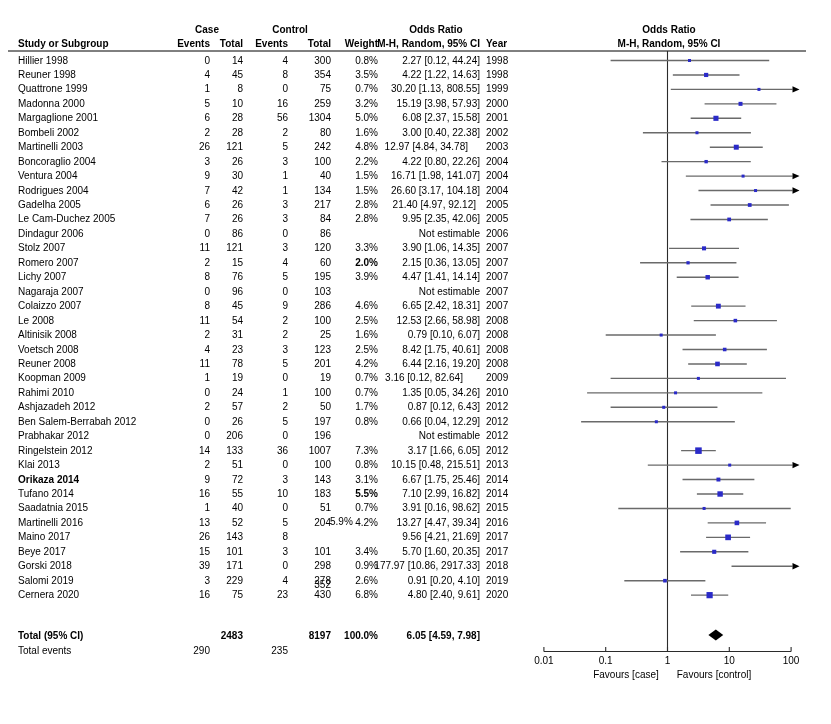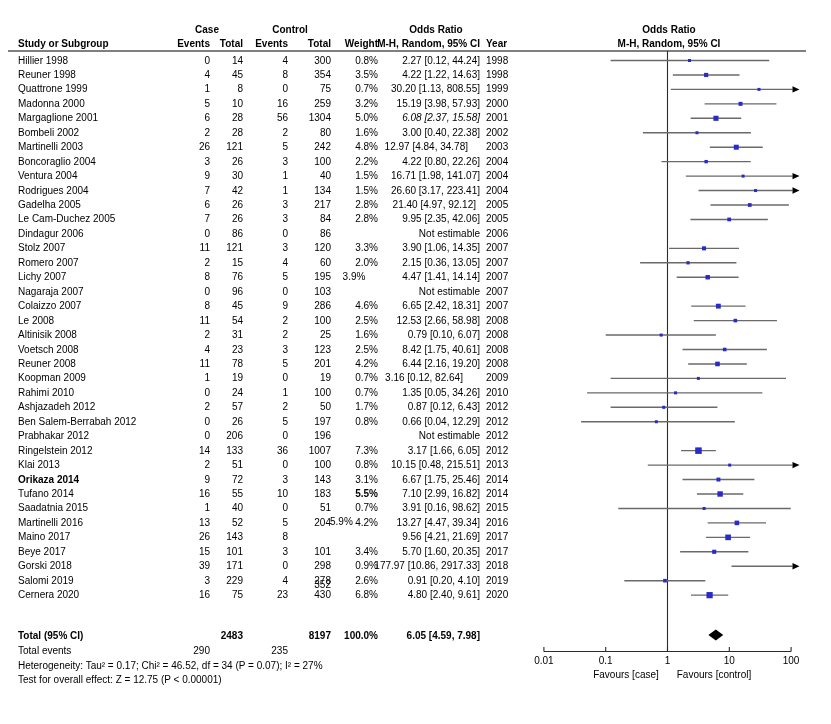--- a/index.html
+++ b/index.html
@@ -73,21 +73,21 @@
         <span style="left: 368px; top: 97.85px; width: 112px; text-align: right;">15.19 [3.98, 57.93]</span>
         <span style="left: 486px; top: 97.85px; width: 40px; text-align: left;">2000</span>
       </div>
       <div class="row">
         <span style="left: 18px; top: 112.3px; width: 140px; text-align: left;">Margaglione 2001</span>
         <span style="left: 150px; top: 112.3px; width: 60px; text-align: right;">6</span>
         <span style="left: 198px; top: 112.3px; width: 45px; text-align: right;">28</span>
         <span style="left: 233px; top: 112.3px; width: 55px; text-align: right;">56</span>
         <span style="left: 283px; top: 112.3px; width: 48px; text-align: right;">1304</span>
         <span style="left: 330px; top: 112.3px; width: 48px; text-align: right;">5.0%</span>
-        <span style="left: 368px; top: 112.3px; width: 112px; text-align: right; font-style: italic;">6.08 [2.37, 15.58]</span>
+        <span style="left: 368px; top: 112.3px; width: 112px; text-align: right;">6.08 [2.37, 15.58]</span>
         <span style="left: 486px; top: 112.3px; width: 40px; text-align: left;">2001</span>
       </div>
       <div class="row">
         <span style="left: 18px; top: 126.75px; width: 140px; text-align: left;">Bombeli 2002</span>
         <span style="left: 150px; top: 126.75px; width: 60px; text-align: right;">2</span>
         <span style="left: 198px; top: 126.75px; width: 45px; text-align: right;">28</span>
         <span style="left: 233px; top: 126.75px; width: 55px; text-align: right;">2</span>
         <span style="left: 283px; top: 126.75px; width: 48px; text-align: right;">80</span>
         <span style="left: 330px; top: 126.75px; width: 48px; text-align: right;">1.6%</span>
         <span style="left: 368px; top: 126.75px; width: 112px; text-align: right;">3.00 [0.40, 22.38]</span>
@@ -123,21 +123,21 @@
         <span style="left: 368px; top: 170.1px; width: 112px; text-align: right;">16.71 [1.98, 141.07]</span>
         <span style="left: 486px; top: 170.1px; width: 40px; text-align: left;">2004</span>
       </div>
       <div class="row">
         <span style="left: 18px; top: 184.55px; width: 140px; text-align: left;">Rodrigues 2004</span>
         <span style="left: 150px; top: 184.55px; width: 60px; text-align: right;">7</span>
         <span style="left: 198px; top: 184.55px; width: 45px; text-align: right;">42</span>
         <span style="left: 233px; top: 184.55px; width: 55px; text-align: right;">1</span>
         <span style="left: 283px; top: 184.55px; width: 48px; text-align: right;">134</span>
         <span style="left: 330px; top: 184.55px; width: 48px; text-align: right;">1.5%</span>
-        <span style="left: 368px; top: 184.55px; width: 112px; text-align: right;">26.60 [3.17, 223.41]</span>
+        <span style="left: 368px; top: 184.55px; width: 112px; text-align: right;">26.60 [3.17, 104.18]</span>
         <span style="left: 486px; top: 184.55px; width: 40px; text-align: left;">2004</span>
       </div>
       <div class="row">
         <span style="left: 18px; top: 199px; width: 140px; text-align: left;">Gadelha 2005</span>
         <span style="left: 150px; top: 199px; width: 60px; text-align: right;">6</span>
         <span style="left: 198px; top: 199px; width: 45px; text-align: right;">26</span>
         <span style="left: 233px; top: 199px; width: 55px; text-align: right;">3</span>
         <span style="left: 283px; top: 199px; width: 48px; text-align: right;">217</span>
         <span style="left: 330px; top: 199px; width: 48px; text-align: right;">2.8%</span>
         <span style="left: 368px; top: 199px; width: 108px; text-align: right;">21.40 [4.97, 92.12]</span>
@@ -172,31 +172,31 @@
         <span style="left: 330px; top: 242.35px; width: 48px; text-align: right;">3.3%</span>
         <span style="left: 368px; top: 242.35px; width: 112px; text-align: right;">3.90 [1.06, 14.35]</span>
         <span style="left: 486px; top: 242.35px; width: 40px; text-align: left;">2007</span>
       </div>
       <div class="row">
         <span style="left: 18px; top: 256.8px; width: 140px; text-align: left;">Romero 2007</span>
         <span style="left: 150px; top: 256.8px; width: 60px; text-align: right;">2</span>
         <span style="left: 198px; top: 256.8px; width: 45px; text-align: right;">15</span>
         <span style="left: 233px; top: 256.8px; width: 55px; text-align: right;">4</span>
         <span style="left: 283px; top: 256.8px; width: 48px; text-align: right;">60</span>
-        <span style="left: 330px; top: 256.8px; width: 48px; text-align: right;">2.0%</span>
+        <span style="left: 330px; top: 256.8px; width: 48px; text-align: right; font-weight: bold;">2.0%</span>
         <span style="left: 368px; top: 256.8px; width: 112px; text-align: right;">2.15 [0.36, 13.05]</span>
         <span style="left: 486px; top: 256.8px; width: 40px; text-align: left;">2007</span>
       </div>
       <div class="row">
         <span style="left: 18px; top: 271.25px; width: 140px; text-align: left;">Lichy 2007</span>
         <span style="left: 150px; top: 271.25px; width: 60px; text-align: right;">8</span>
         <span style="left: 198px; top: 271.25px; width: 45px; text-align: right;">76</span>
         <span style="left: 233px; top: 271.25px; width: 55px; text-align: right;">5</span>
         <span style="left: 283px; top: 271.25px; width: 48px; text-align: right;">195</span>
-        <span style="left: 330px; top: 271.25px; width: 48px; text-align: center;">3.9%</span>
+        <span style="left: 330px; top: 271.25px; width: 48px; text-align: right;">3.9%</span>
         <span style="left: 368px; top: 271.25px; width: 112px; text-align: right;">4.47 [1.41, 14.14]</span>
         <span style="left: 486px; top: 271.25px; width: 40px; text-align: left;">2007</span>
       </div>
       <div class="row">
         <span style="left: 18px; top: 285.7px; width: 140px; text-align: left;">Nagaraja 2007</span>
         <span style="left: 150px; top: 285.7px; width: 60px; text-align: right;">0</span>
         <span style="left: 198px; top: 285.7px; width: 45px; text-align: right;">96</span>
         <span style="left: 233px; top: 285.7px; width: 55px; text-align: right;">0</span>
         <span style="left: 283px; top: 285.7px; width: 48px; text-align: right;">103</span>
         <span style="left: 330px; top: 285.7px; width: 48px; text-align: right;"></span>
@@ -418,22 +418,20 @@
   <div class="abs b" style="left:18px;top:630px;">Total (95% CI)</div>
   <div class="abs b r" style="left:198px;top:630px;width:45px;">2483</div>
   <div class="abs b r" style="left:283px;top:630px;width:48px;">8197</div>
   <div class="abs b r" style="left:330px;top:630px;width:48px;">100.0%</div>
   <div class="abs b r" style="left:368px;top:630px;width:112px;">6.05 [4.59, 7.98]</div>
 
   <div class="abs" style="left:18px;top:645px;">Total events</div>
   <div class="abs r" style="left:150px;top:645px;width:60px;">290</div>
   <div class="abs r" style="left:233px;top:645px;width:55px;">235</div>
 
-  <div class="abs" style="left:18px;top:660px;">Heterogeneity: Tau² = 0.17; Chi² = 46.52, df = 34 (P = 0.07); I² = 27%</div>
-  <div class="abs" style="left:18px;top:674px;">Test for overall effect: Z = 12.75 (P &lt; 0.00001)</div>
 
   <div id="tick-labels">
       <div class="abs c" style="left: 523.9px; top: 655px; width: 40px;">0.01</div>
       <div class="abs c" style="left: 585.7px; top: 655px; width: 40px;">0.1</div>
       <div class="abs c" style="left: 647.5px; top: 655px; width: 40px;">1</div>
       <div class="abs c" style="left: 709.3px; top: 655px; width: 40px;">10</div>
       <div class="abs c" style="left: 771.1px; top: 655px; width: 40px;">100</div>
     </div>
   <div class="abs c" style="left:561px;top:669px;width:130px;">Favours [case]</div>
   <div class="abs c" style="left:649px;top:669px;width:130px;">Favours [control]</div>

